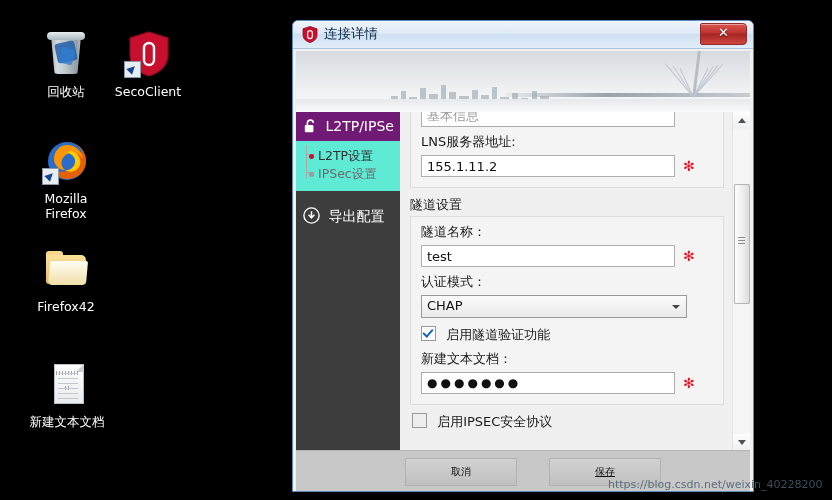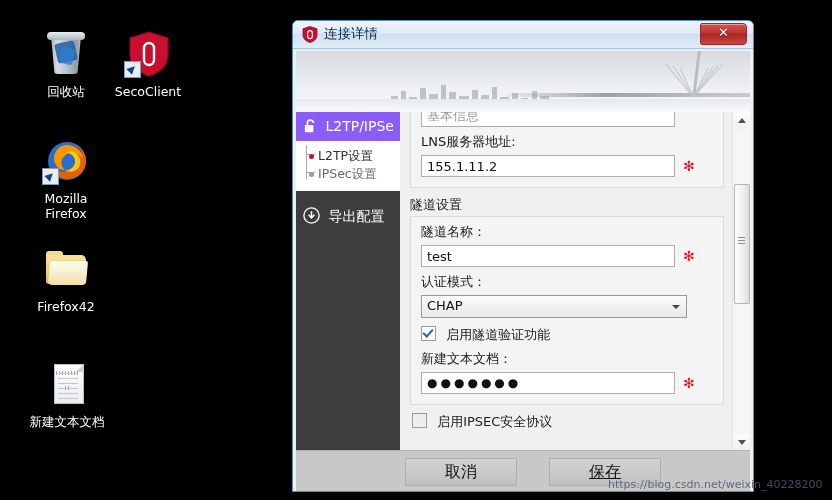--- a/index.html
+++ b/index.html
@@ -189,33 +189,33 @@
   
   .dlg-body { position:absolute; left:3px; right:3px; top:91px; bottom:40px; }
 
   
   .sidebar {
     position:absolute; left:0; top:0; bottom:0; width:104px;
     background:#3d3d3d;
   }
   .nav-main {
     height:29px;
-    background:#8b5cf6;
+    background:#701a75;
     color:#fff;
     font-size:14px;
     line-height:29px;
     padding-left:8px;
     white-space:nowrap;
     overflow:hidden;
     cursor:pointer;
     position:relative;
   }
   .nav-main .lock { display:inline-block; vertical-align:-2px; margin-right:4px; }
   .nav-sub {
-    background:#ffffff;
+    background:#5eead4;
     padding:6px 0 8px 0;
     position:relative;
   }
   .nav-sub .tree {
     position:absolute; left:10px; top:4px; width:10px; bottom:12px;
     border-left:1px solid #a9a9a9;
   }
   .nav-sub .tree i {
     position:absolute; left:0; width:8px; height:1px; background:#a9a9a9;
   }
@@ -362,21 +362,21 @@
   .footer {
     position:absolute; left:3px; right:3px; bottom:0; height:40px;
     background:#c8c8c8;
     border-top:1px solid #b4b4b4;
   }
   .btn {
     position:absolute; top:7px;
     width:110px; height:26px;
     background: linear-gradient(to bottom,#d2d2d2,#c0c0c0);
     border:1px solid #b0b0b0;
-    font-size:16px;
+    font-size:10px;
     color:#111;
     text-align:center;
     line-height:26px;
     cursor:pointer;
     font-family:"DejaVu Sans","Liberation Sans",sans-serif;
   }
   .btn.cancel { left:109px; }
   .btn.save { left:253px;text-decoration:underline; }
 
   

